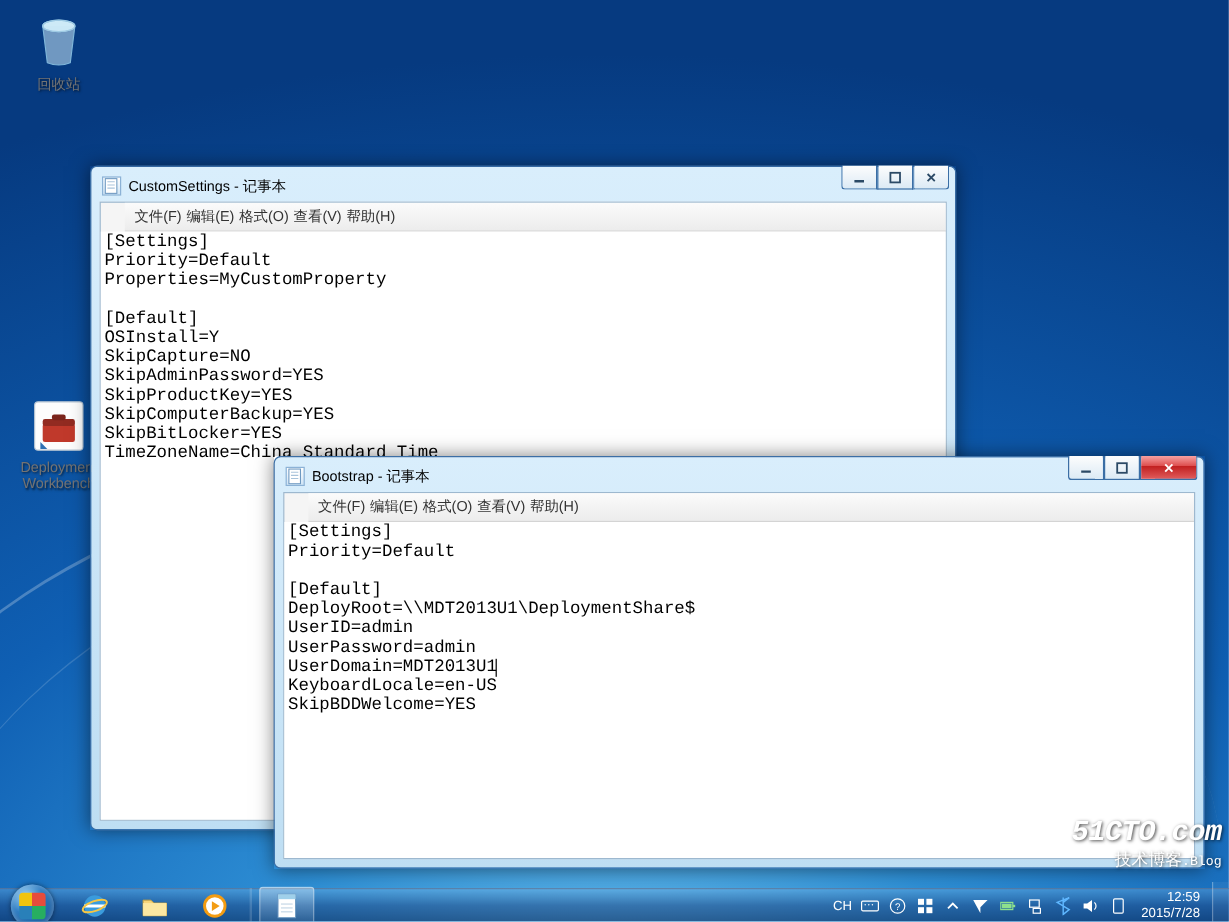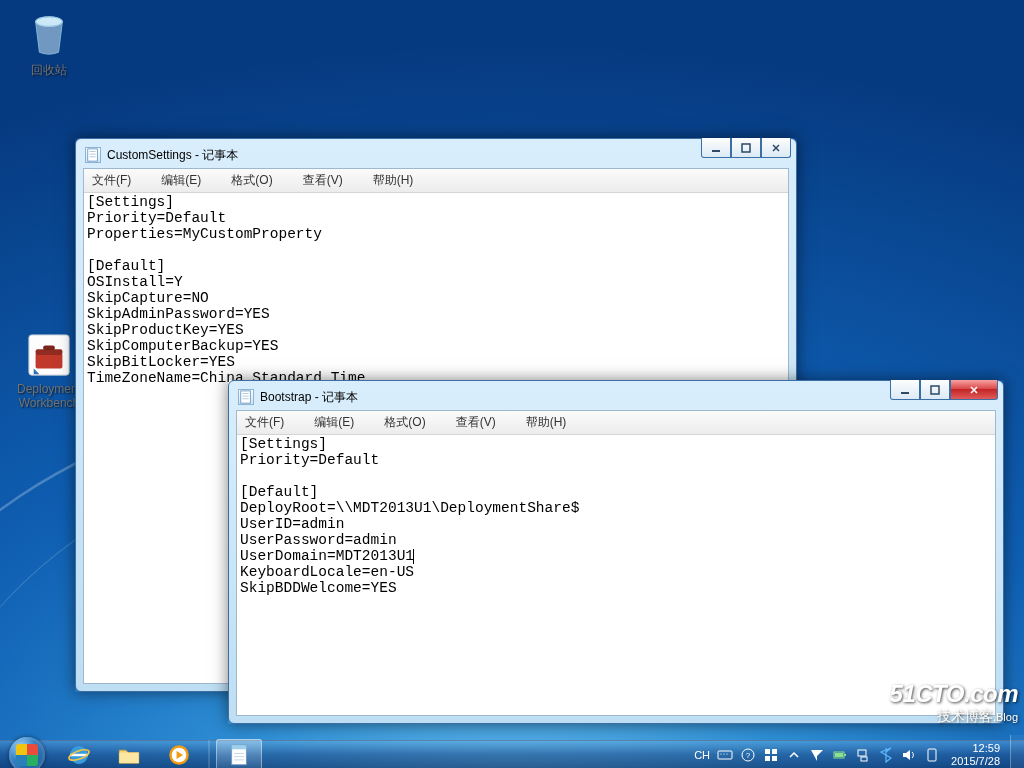--- a/index.html
+++ b/index.html
@@ -22,37 +22,37 @@
 .win .titlebar { display:flex; align-items:center; height:22px; padding:0 2px 4px 2px; }
 .win .titlebar .icon { width:16px; height:16px; margin-right:6px; background:linear-gradient(#fefefe,#cfe4f5); border:1px solid #8cb2d6; display:flex; align-items:center; justify-content:center; font-size:10px; color:#2c5a8c; }
 .win .titlebar .title { font-size:12px; color:#000; flex:1; }
 .win .winbtns { position:absolute; top:0; right:6px; display:flex; }
 .winbtn { width:30px; height:20px; border:1px solid #3b6ea5; border-top:none; display:flex; align-items:center; justify-content:center; font-size:11px; color:#41607f; background:linear-gradient(#fdfdfd,#dceaf5); }
 .winbtn.min { border-radius:0 0 0 3px; }
 .winbtn.close { border-radius:0 0 3px 0; }
 .winbtn.close.red { background:linear-gradient(#f7a1a1,#dc4b4b 45%,#c22121 46%,#e05b5b); color:#fff; width:48px; }
 .winbtn svg { width:12px; height:12px; }
 .win .inner { background:#f5f5f5; border:1px solid #9db8cf; }
-.menubar { display:flex; gap:30px; padding:3px 8px; font-size:12px; color:#333; background:linear-gradient(#fbfbfb,#ececec); border-bottom:1px solid #d4d4d4; }
+.menubar { display:flex; gap:4px; padding:3px 8px; font-size:12px; color:#333; background:linear-gradient(#fbfbfb,#ececec); border-bottom:1px solid #d4d4d4;margin-left:20px; }
 .menubar span { cursor:default; }
 .editor { background:#fff; font-family:"SimSun","NSimSun","MS Song","Courier New",monospace; font-size:14.5px; line-height:16px; padding:1px 3px; white-space:pre; overflow:hidden; color:#000000; }
 
 .taskbar { position:absolute; left:0; right:0; bottom:0; height:28px; background:linear-gradient(to bottom, rgba(120,180,230,0.35),rgba(30,70,130,0.55) 50%, rgba(10,40,90,0.6)); border-top:1px solid rgba(255,255,255,0.25); display:flex; align-items:center; }
 .start { width:54px; height:40px; display:flex; align-items:center; justify-content:center; }
 .orb { width:36px; height:36px; border-radius:50%; background:radial-gradient(circle at 35% 30%, #fff 0%, #8ec9f0 8%, #2b7ac1 40%, #0b3f7d 100%); box-shadow:0 0 6px rgba(255,255,255,0.4) inset, 0 0 4px rgba(0,0,0,0.5); position:relative; }
 .orb::after{content:"";position:absolute;inset:7px;background:
   conic-gradient(#e74c3c 0 90deg,#27ae60 90deg 180deg,#2980b9 180deg 270deg,#f1c40f 270deg 360deg);border-radius:3px;filter:blur(.3px);}
 .tbitem { width:46px; height:32px; margin:0 2px; border-radius:3px; display:flex; align-items:center; justify-content:center; }
 .tbitem.active { background:linear-gradient(rgba(255,255,255,0.35),rgba(255,255,255,0.05)); box-shadow:0 0 0 1px rgba(255,255,255,0.4) inset; }
 .tray { margin-left:auto; display:flex; align-items:center; color:#fff; font-size:11px; padding-right:6px; gap:7px; }
 .tray .t { width:16px; height:16px; display:flex; align-items:center; justify-content:center; }
 .clock { text-align:right; line-height:13px; font-size:11px; padding:0 4px; }
 .showdesk { width:14px; height:40px; border-left:1px solid rgba(255,255,255,0.3); background:rgba(255,255,255,0.05); }
 
-.watermark { position:absolute; right:6px; bottom:42px; color:#fff; font-family:Liberation Sans, sans-serif; text-shadow:1px 1px 3px rgba(0,0,0,0.7); text-align:right; }
+.watermark { position:absolute; right:6px; bottom:42px; color:#fff; font-family:Liberation Mono, monospace; text-shadow:1px 1px 3px rgba(0,0,0,0.7); text-align:right; }
 .watermark .big { font-size:24px; font-weight:bold; font-style:italic; letter-spacing:-0.5px; }
 .watermark .small { font-size:14px; }
 .cursor-mark { display:inline-block; border-left:1px solid #000; height:15px; vertical-align:text-bottom; margin-left:-1px; }
 </style>
 </head>
 <body>
 
 <div class="curve1"></div>
 <div class="curve2"></div>
 

